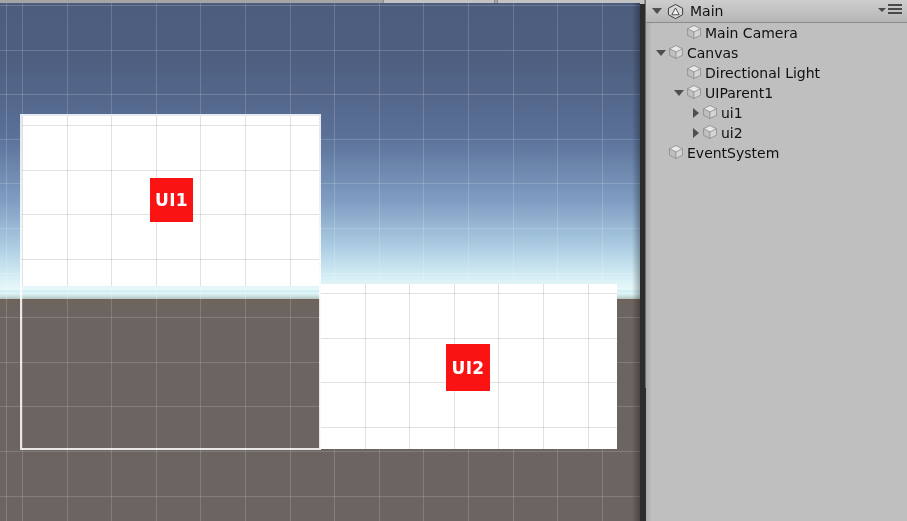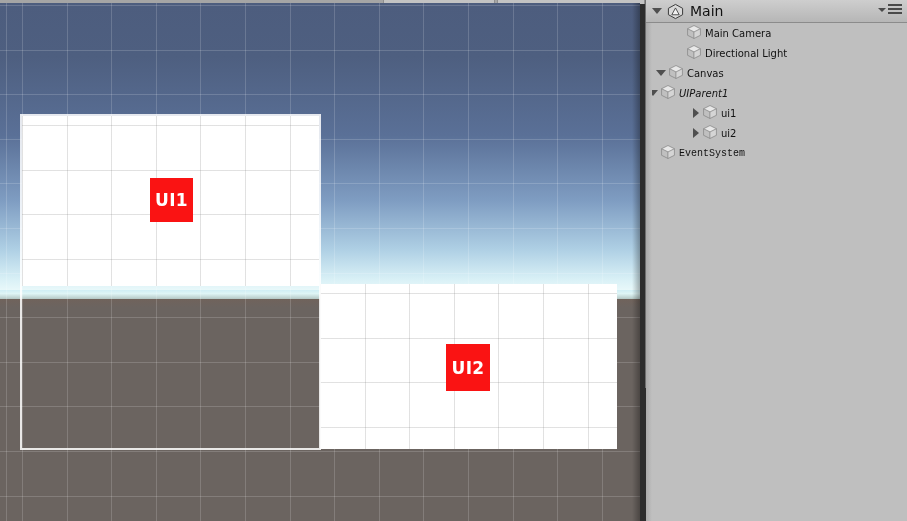--- a/index.html
+++ b/index.html
@@ -67,21 +67,21 @@
   .hdr-menu{position:absolute;right:6px;top:4px;display:flex;align-items:center;gap:2px;}
   .hdr-menu .tri{width:0;height:0;border-left:4px solid transparent;border-right:4px solid transparent;
                  border-top:4px solid #4a4a4a;margin-top:2px;}
   .hdr-menu .lines{display:flex;flex-direction:column;gap:2px;}
   .hdr-menu .lines i{display:block;width:14px;height:2px;background:#4a4a4a;}
 
   .hier-body{position:relative;background:#bfbfbf;height:499px;}
   .hier-body::after{content:"";position:absolute;left:0;top:0;width:6px;height:100%;
                     background:linear-gradient(to right,#aaaaaa,#bfbfbf);}
 
-  .trow{position:relative;height:20px;display:flex;align-items:center;font-size:10px;color:#111;}
+  .trow{position:relative;height:20px;display:flex;align-items:center;font-size:14px;color:#111;}
   .tw{display:inline-block;width:14px;flex:0 0 auto;}
   .arrow-d{width:0;height:0;border-left:5px solid transparent;border-right:5px solid transparent;
            border-top:6px solid #4f4f4f;margin:0 2px;}
   .arrow-r{width:0;height:0;border-top:5px solid transparent;border-bottom:5px solid transparent;
            border-left:6px solid #4f4f4f;margin:0 3px 0 3px;}
   .cubeicon{width:16px;height:16px;flex:0 0 auto;margin-right:3px;}
   .tlabel{white-space:nowrap;}
 </style>
 </head>
 <body>
@@ -138,41 +138,41 @@
         <div class="trow" style="padding-left: 26px;">
           <span class="tw"></span>
           <span><svg class="cubeicon" viewBox="0 0 20 20">
   <polygon points="10,2 18,6 18,14 10,18 2,14 2,6" fill="#cfcfcf" stroke="#8a8a8a" stroke-width="1"></polygon>
   <polygon points="10,2 18,6 10,10 2,6" fill="#e8e8e8" stroke="#8a8a8a" stroke-width="0.8"></polygon>
   <polygon points="2,6 10,10 10,18 2,14" fill="#c0c0c0" stroke="#8a8a8a" stroke-width="0.8"></polygon>
   <polygon points="18,6 18,14 10,18 10,10" fill="#d5d5d5" stroke="#8a8a8a" stroke-width="0.8"></polygon>
 </svg></span>
           <span class="tlabel">Main Camera</span>
         </div>
+        <div class="trow" style="padding-left: 8px;">
+          <span class="arrow-d"></span>
+          <span><svg class="cubeicon" viewBox="0 0 20 20">
+  <polygon points="10,2 18,6 18,14 10,18 2,14 2,6" fill="#cfcfcf" stroke="#8a8a8a" stroke-width="1"></polygon>
+  <polygon points="10,2 18,6 10,10 2,6" fill="#e8e8e8" stroke="#8a8a8a" stroke-width="0.8"></polygon>
+  <polygon points="2,6 10,10 10,18 2,14" fill="#c0c0c0" stroke="#8a8a8a" stroke-width="0.8"></polygon>
+  <polygon points="18,6 18,14 10,18 10,10" fill="#d5d5d5" stroke="#8a8a8a" stroke-width="0.8"></polygon>
+</svg></span>
+          <span class="tlabel">Canvas</span>
+        </div>
         <div class="trow" style="padding-left: 26px;">
           <span class="tw"></span>
           <span><svg class="cubeicon" viewBox="0 0 20 20">
   <polygon points="10,2 18,6 18,14 10,18 2,14 2,6" fill="#cfcfcf" stroke="#8a8a8a" stroke-width="1"></polygon>
   <polygon points="10,2 18,6 10,10 2,6" fill="#e8e8e8" stroke="#8a8a8a" stroke-width="0.8"></polygon>
   <polygon points="2,6 10,10 10,18 2,14" fill="#c0c0c0" stroke="#8a8a8a" stroke-width="0.8"></polygon>
   <polygon points="18,6 18,14 10,18 10,10" fill="#d5d5d5" stroke="#8a8a8a" stroke-width="0.8"></polygon>
 </svg></span>
           <span class="tlabel">Directional Light</span>
         </div>
-        <div class="trow" style="padding-left: 8px;">
-          <span class="arrow-d"></span>
-          <span><svg class="cubeicon" viewBox="0 0 20 20">
-  <polygon points="10,2 18,6 18,14 10,18 2,14 2,6" fill="#cfcfcf" stroke="#8a8a8a" stroke-width="1"></polygon>
-  <polygon points="10,2 18,6 10,10 2,6" fill="#e8e8e8" stroke="#8a8a8a" stroke-width="0.8"></polygon>
-  <polygon points="2,6 10,10 10,18 2,14" fill="#c0c0c0" stroke="#8a8a8a" stroke-width="0.8"></polygon>
-  <polygon points="18,6 18,14 10,18 10,10" fill="#d5d5d5" stroke="#8a8a8a" stroke-width="0.8"></polygon>
-</svg></span>
-          <span class="tlabel">Canvas</span>
-        </div>
-        <div class="trow" style=" font-style: italic;">
+        <div class="trow" style="padding-left: 26px;">
           <span class="arrow-d"></span>
           <span><svg class="cubeicon" viewBox="0 0 20 20">
   <polygon points="10,2 18,6 18,14 10,18 2,14 2,6" fill="#cfcfcf" stroke="#8a8a8a" stroke-width="1"></polygon>
   <polygon points="10,2 18,6 10,10 2,6" fill="#e8e8e8" stroke="#8a8a8a" stroke-width="0.8"></polygon>
   <polygon points="2,6 10,10 10,18 2,14" fill="#c0c0c0" stroke="#8a8a8a" stroke-width="0.8"></polygon>
   <polygon points="18,6 18,14 10,18 10,10" fill="#d5d5d5" stroke="#8a8a8a" stroke-width="0.8"></polygon>
 </svg></span>
           <span class="tlabel">UIParent1</span>
         </div>
         <div class="trow" style="padding-left: 44px;">
@@ -188,21 +188,21 @@
         <div class="trow" style="padding-left: 44px;">
           <span class="arrow-r"></span>
           <span><svg class="cubeicon" viewBox="0 0 20 20">
   <polygon points="10,2 18,6 18,14 10,18 2,14 2,6" fill="#cfcfcf" stroke="#8a8a8a" stroke-width="1"></polygon>
   <polygon points="10,2 18,6 10,10 2,6" fill="#e8e8e8" stroke="#8a8a8a" stroke-width="0.8"></polygon>
   <polygon points="2,6 10,10 10,18 2,14" fill="#c0c0c0" stroke="#8a8a8a" stroke-width="0.8"></polygon>
   <polygon points="18,6 18,14 10,18 10,10" fill="#d5d5d5" stroke="#8a8a8a" stroke-width="0.8"></polygon>
 </svg></span>
           <span class="tlabel">ui2</span>
         </div>
-        <div class="trow" style="padding-left: 0; font-family: Liberation Mono, monospace;">
+        <div class="trow" style="padding-left: 8px;">
           <span class="tw"></span>
           <span><svg class="cubeicon" viewBox="0 0 20 20">
   <polygon points="10,2 18,6 18,14 10,18 2,14 2,6" fill="#cfcfcf" stroke="#8a8a8a" stroke-width="1"></polygon>
   <polygon points="10,2 18,6 10,10 2,6" fill="#e8e8e8" stroke="#8a8a8a" stroke-width="0.8"></polygon>
   <polygon points="2,6 10,10 10,18 2,14" fill="#c0c0c0" stroke="#8a8a8a" stroke-width="0.8"></polygon>
   <polygon points="18,6 18,14 10,18 10,10" fill="#d5d5d5" stroke="#8a8a8a" stroke-width="0.8"></polygon>
 </svg></span>
           <span class="tlabel">EventSystem</span>
         </div>
       </div>

